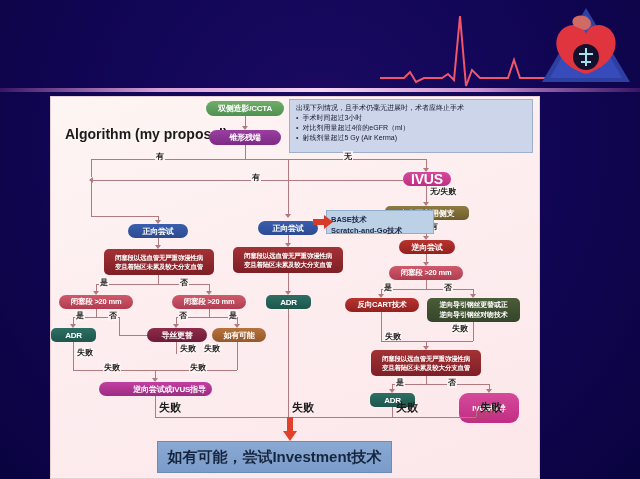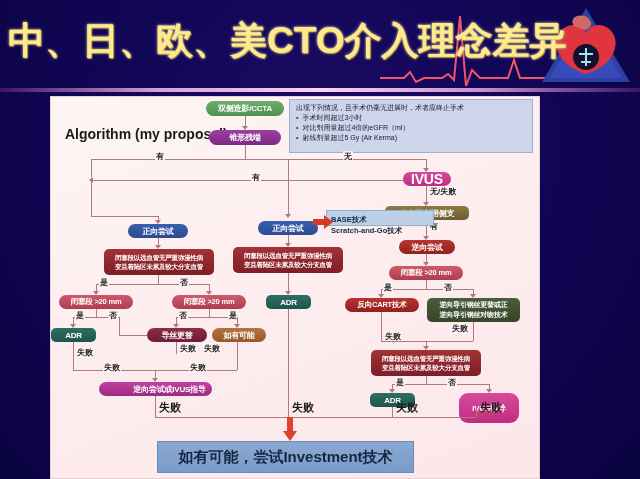--- a/index.html
+++ b/index.html
@@ -142,21 +142,20 @@
       <polyline points="0,78 24,78 30,72 36,82 44,78 62,78 68,74 74,80 80,16 86,86 92,70 100,78 120,78 128,78 134,60 140,78 170,78 180,78" fill="none" stroke="#f0556a" stroke-width="2"></polyline>
     </svg>
     <svg id="logo" viewBox="0 0 104 88">
       <path d="M52 6 L96 80 L8 80 Z" fill="#2d3fa0"></path>
       <path d="M52 12 L88 76 L16 76 Z" fill="#3a4fbe" opacity=".85"></path>
       <path d="M52 72 C20 62 16 36 30 26 C40 19 50 25 52 32 C54 25 64 19 74 26 C88 36 84 62 52 72 Z" fill="#e0343e"></path>
       <path d="M40 24 C34 16 46 10 54 16 C60 21 56 28 50 28 Z" fill="#cf6a64"></path>
       <circle cx="52" cy="55" r="13" fill="#14102e"></circle>
       <path d="M52 46 L52 64 M45 52 L59 52 M47 60 L57 60" stroke="#9fe4ee" stroke-width="2" fill="none"></path>
     </svg>
-    <div id="banner-title">中、日、欧、美CTO介入理念差异</div>
     <div id="banner-rule"></div>
   </div>
 
   <div id="panel">
 
     <div class="ttl" style="left:14px; top:28px; font-size:14px; line-height:18px;">Algorithm (my proposal)</div>
 
     <div class="infobox" style="left:238px; top:2px; width:244px; height:54px;">
       <div class="line">出现下列情况，且手术仍毫无进展时，术者应终止手术</div>
       <div class="line bullet">手术时间超过3小时</div>
@@ -255,21 +254,21 @@
 
     <div class="node pill c-magenta" style="left:48px; top:285px; width:113px; height:14px; font-size:8px;">逆向尝试或IVUS指导</div>
 
     <div class="vline" style="left:104px; top:299px; height:21px;"></div>
     <div class="lbl big" style="left:107px; top:303px;">失败</div>
 
     <div class="vline" style="left:237px; top:62px; height:57px;"></div>
     <div class="arrowdown" style="left:234px; top:117px;"></div>
     <div class="node pill c-blue" style="left:207px; top:124px; width:60px; height:14px; font-size:8px;">正向尝试</div>
 
-    <div class="basebox" style="left:275px; top:113px; width:108px; height:16px; padding:3px 4px;">
+    <div class="basebox" style="left:275px; top:113px; width:108px; height:24px; padding:3px 4px;">
       <div class="line">BASE技术</div>
       <div class="line">Scratch-and-Go技术</div>
     </div>
     <svg class="bigarrow" style="left:262px; top:118px; width:20px; height:14px;" viewBox="0 0 20 14">
       <path d="M0 4 L11 4 L11 0 L20 7 L11 14 L11 10 L0 10 Z" fill="#d83a28"></path>
     </svg>
 
     <div class="vline" style="left:237px; top:138px; height:10px;"></div>
     <div class="arrowdown" style="left:234px; top:146px;"></div>
     <div class="node rounded c-darkred" style="left:182px; top:150px; width:110px; height:26px; font-size:6.5px; line-height:9px;">闭塞段以远血管无严重弥漫性病
@@ -328,16 +327,16 @@
     <div class="vline" style="left:425px; top:310px; height:10px;"></div>
     <div class="lbl big" style="left:428px; top:303px;">失败</div>
 
     <div class="sig" style="left:418px; top:312px;">赵林峰</div>
 
     <div class="hline" style="left:104px; top:320px; width:321px;"></div>
     <svg class="bigarrow" style="left:232px; top:320px; width:14px; height:24px;" viewBox="0 0 14 24">
       <path d="M4 0 L10 0 L10 14 L14 14 L7 24 L0 14 L4 14 Z" fill="#e0402c"></path>
     </svg>
 
-    <div class="finalbox" style="left:106px; top:344px; width:257px; height:32px; font-size:15px;">如有可能，尝试Investment技术</div>
+    <div class="finalbox" style="left:106px; top:344px; width:235px; height:32px; font-size:15px;">如有可能，尝试Investment技术</div>
 
   </div>
 </div>
 
 </body></html>

